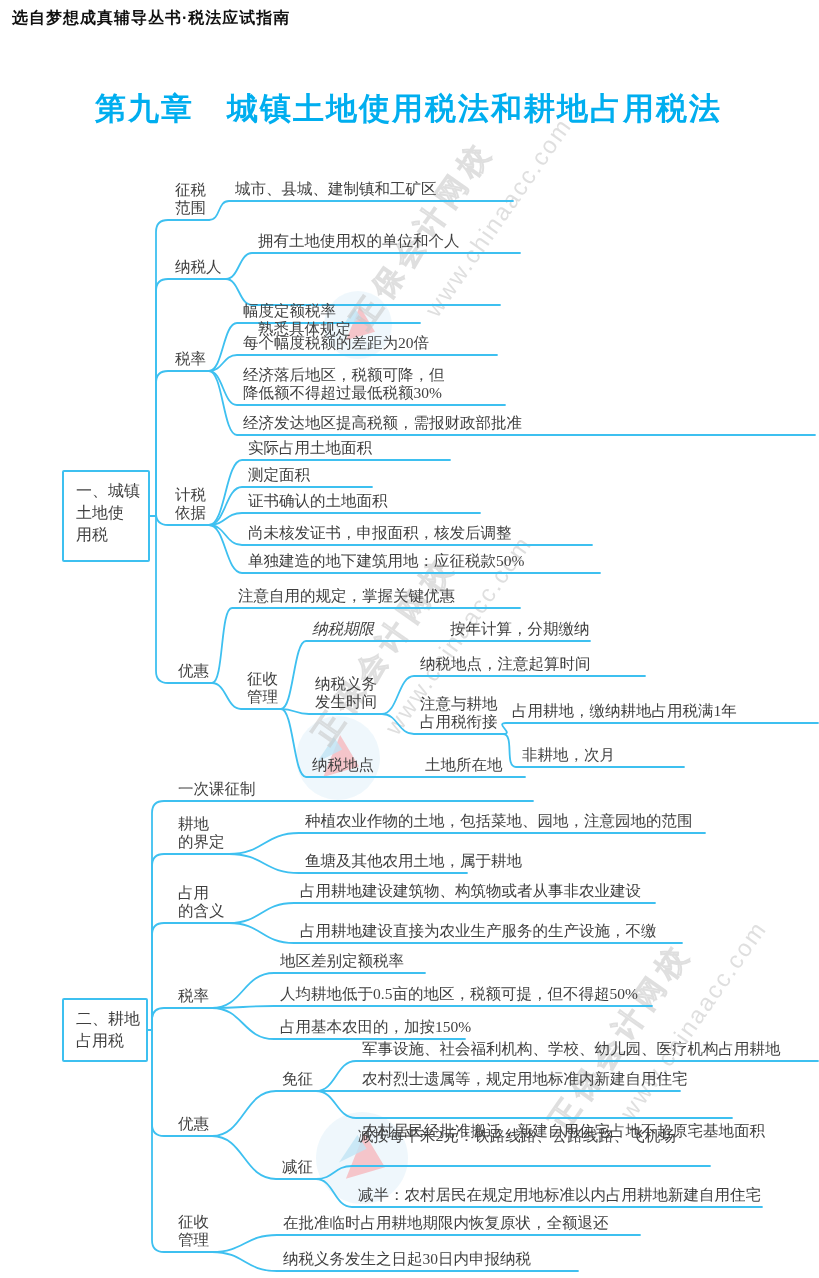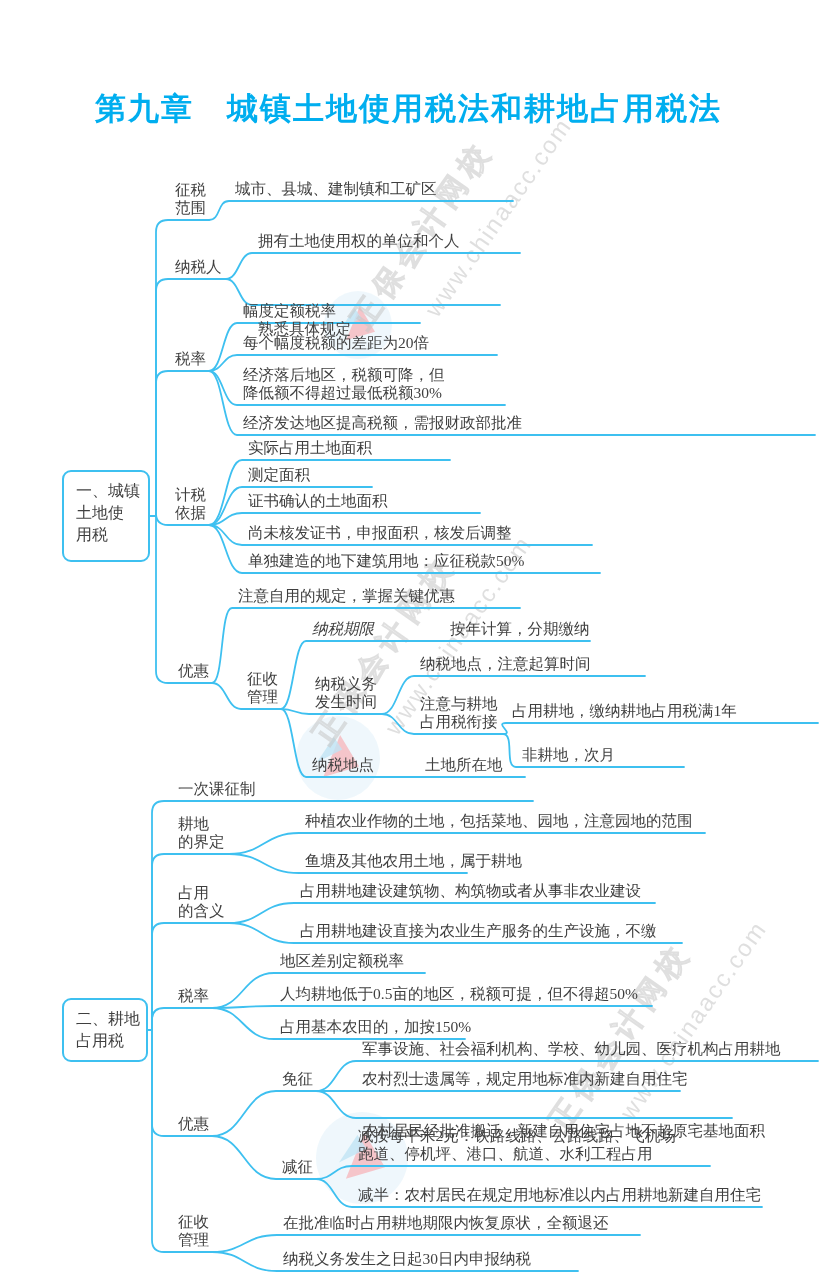--- a/index.html
+++ b/index.html
@@ -3,30 +3,31 @@
 <meta charset="utf-8">
 <style>
   html,body{margin:0;padding:0;background:#ffffff;}
   .page{position:relative;width:819px;height:1278px;background:#ffffff;overflow:hidden;
         font-family:"Liberation Serif","DejaVu Serif",serif;}
   .hdr{position:absolute;left:12px;top:8px;font-family:"Liberation Sans","DejaVu Sans",sans-serif;
        font-weight:bold;font-size:16px;color:#111;letter-spacing:1px;}
   .ttl{position:absolute;left:95px;top:88px;font-family:"Liberation Sans","DejaVu Sans",sans-serif;
        font-weight:bold;font-size:31px;letter-spacing:2px;}
   svg.layer{position:absolute;left:0;top:0;pointer-events:none;}
-  .rootbox{position:absolute;border:2px solid; border-radius:9px;background:#fff;
+  .rootbox{position:absolute;border:2px solid; border-radius:2px;background:#fff;
            box-sizing:border-box;padding:8px 0 0 12px;font-size:16px;line-height:22px;color:#3f3f3f;}
   .node{position:absolute;color:#3f3f3f;font-size:15.5px;line-height:18px;white-space:nowrap;}
   .node div{height:18px;}
   .wm{opacity:.55;}
 </style>
 </head>
 <body>
 
 <div class="page">
+  <div class="hdr">选自梦想成真辅导丛书·税法应试指南</div>
   <div class="ttl" style="color: rgb(0, 174, 239);">第九章　城镇土地使用税法和耕地占用税法</div>
   <svg id="wm-layer" class="layer" width="819" height="1278">
       <g opacity="0.55">
         <circle cx="358" cy="325" r="34" fill="#E3F2FA"></circle>
         <path d="M 346.1 340.3 L 359.7 306.3 L 375 331.8 Z" fill="#EF8089" opacity="0.8"></path>
         <path d="M 341 328.4 L 354.6 308 L 361.4 318.2 Z" fill="#8FD0EE" opacity="0.8"></path>
       </g>
       <g opacity="0.55">
         <circle cx="338" cy="758" r="42" fill="#E3F2FA"></circle>
         <path d="M 323.3 776.9 L 340.1 734.9 L 359 766.4 Z" fill="#EF8089" opacity="0.8"></path>
@@ -246,21 +247,20 @@
         <div>农村烈士遗属等，规定用地标准内新建自用住宅</div>
       </div>
       <div class="node" style="left: 362px; top: 1097px; margin-top: 25px;">
         <div>农村居民经批准搬迁，新建自用住宅占地不超原宅基地面积</div>
       </div>
       <div class="node" style="left: 282px; top: 1158px;">
         <div>减征</div>
       </div>
       <div class="node" style="left: 358px; top: 1127px;">
         <div>减按每平米2元：铁路线路、公路线路、飞机场</div>
-        <div>跑道、停机坪、港口、航道、水利工程占用</div>
       </div>
       <div class="node" style="left: 358px; top: 1186px;">
         <div>减半：农村居民在规定用地标准以内占用耕地新建自用住宅</div>
       </div>
       <div class="node" style="left: 178px; top: 1213px;">
         <div>征收</div>
         <div>管理</div>
       </div>
       <div class="node" style="left: 283px; top: 1214px;">
         <div>在批准临时占用耕地期限内恢复原状，全额退还</div>

